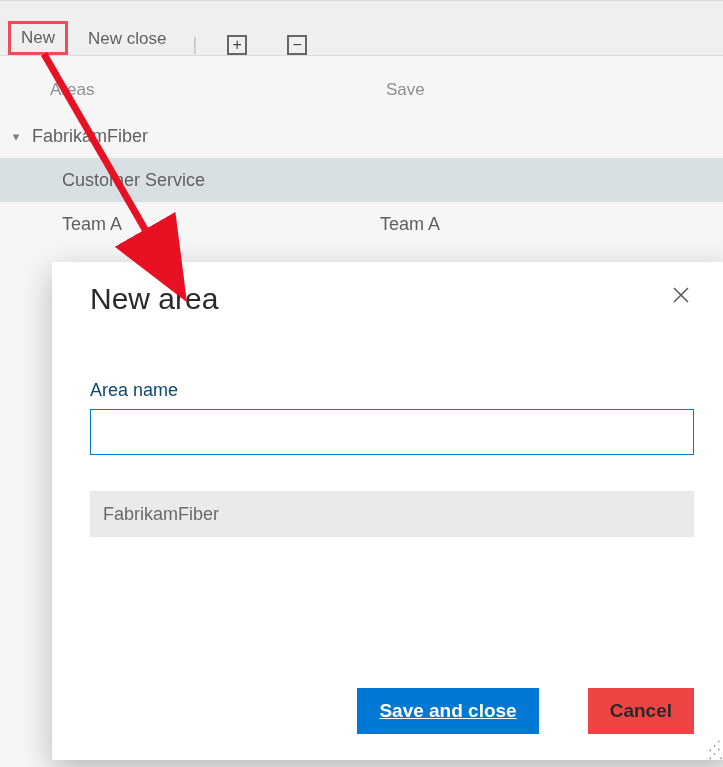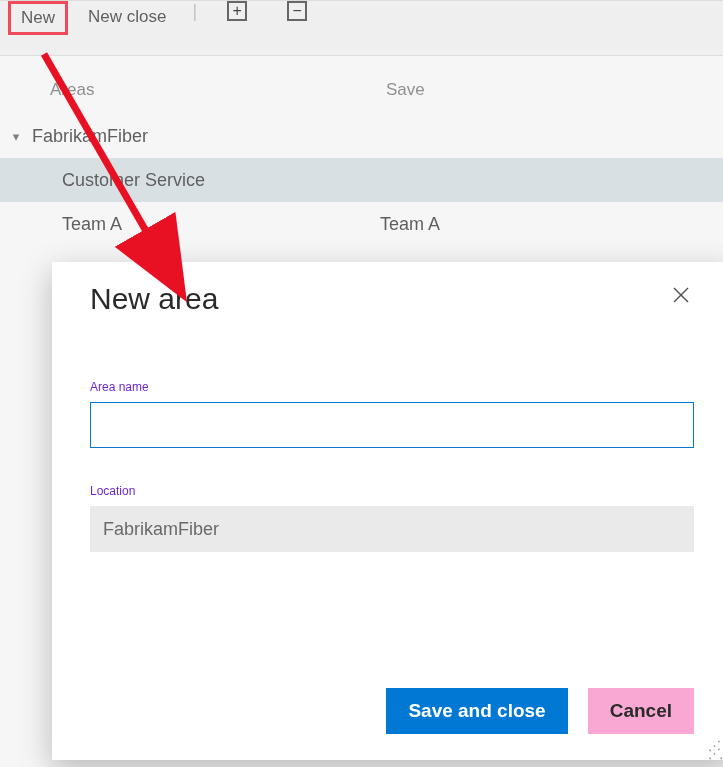--- a/index.html
+++ b/index.html
@@ -6,21 +6,21 @@
     body {
       font-family: "Segoe UI", Arial, sans-serif;
       background: #f3f3f3;
       width: 723px;
       height: 767px;
       position: relative;
       overflow: hidden;
     }
     .toolbar {
       display: flex;
-      align-items: flex-start;
+      align-items: flex-end;
       height: 56px;
       border-top: 1px solid #d0d0d0;
       border-bottom: 1px solid #d0d0d0;
       padding: 0 8px;
       gap: 8px;
       background: #eaeaea;
     }
     .toolbar-btn {
       padding: 6px 12px;
       font-size: 17px;
@@ -105,22 +105,22 @@
     .close-btn {
       background: none;
       border: none;
       cursor: pointer;
       padding: 4px;
       color: #555;
     }
     .field { margin-top: 64px; }
     .field + .field { margin-top: 36px; }
     .field-label {
-      font-size: 12px;
-      color: #6d28d9;
+      font-size: 18px;
+      color: #0c4a6e;
       margin-bottom: 8px;
     }
     .field-input {
       width: 100%;
       height: 46px;
       border: 1px solid #0078d4;
       font-size: 18px;
       padding: 0 12px;
       outline: none;
     }
@@ -136,22 +136,22 @@
       gap: 20px;
     }
     .btn {
       height: 46px;
       padding: 0 22px;
       font-size: 19px;
       border: none;
       cursor: pointer;
       font-weight: 600;
     }
-    .btn-primary { background: #0078d4; color: #fff; }
-    .btn-secondary { background: #f9a8d4; color: #2a2a2a; }
+    .btn-primary { background: #0078d4; color: #fff; text-decoration: underline; }
+    .btn-secondary { background: #ef4444; color: #2a2a2a; margin-left: 29px; }
     .resize-grip {
       position: absolute;
       right: 2px;
       bottom: 2px;
       color: #888;
       font-size: 13px;
       line-height: 8px;
       letter-spacing: -2px;
       pointer-events: none;
     }
@@ -206,21 +206,20 @@
         </svg>
     </button>
   </div>
 
   <div class="field">
     <div class="field-label">Area name</div>
     <input class="field-input" type="text" value="" style="">
   </div>
 
   <div class="field">
-    <div class="field-label">Location</div>
     <input class="field-input readonly" type="text" readonly="" value="FabrikamFiber" style="">
   </div>
 
   <div class="dialog-footer">
     <button class="btn btn-primary">Save and close</button>
     <button class="btn btn-secondary">Cancel</button>
   </div>
 
   <div class="resize-grip">⋰<br>⋰⋰</div>
 </div>

